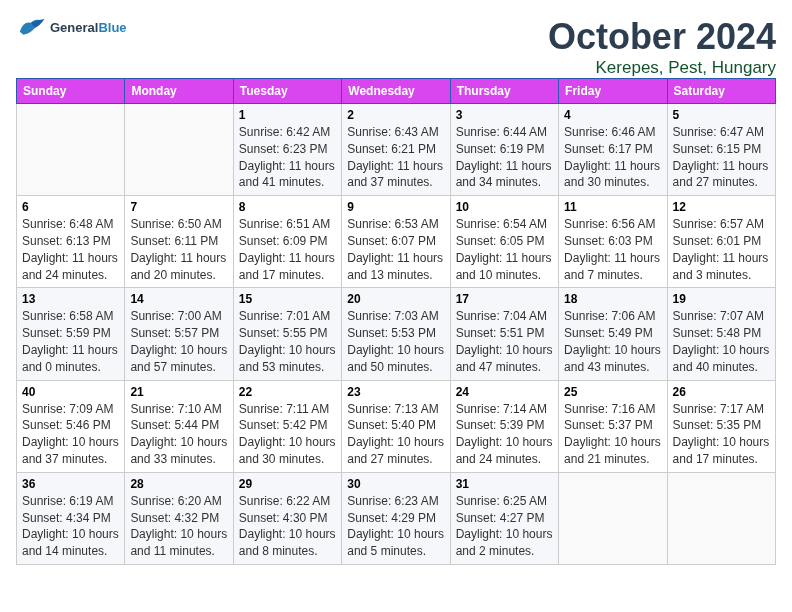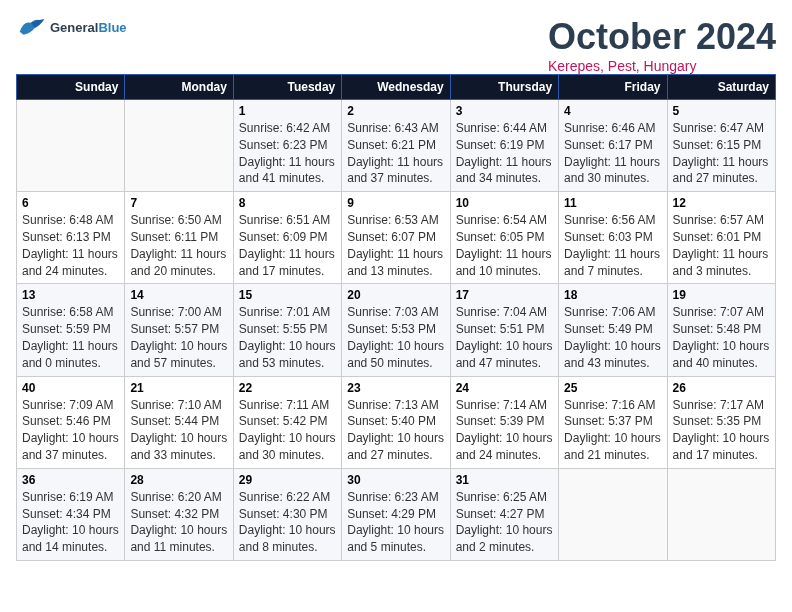--- a/index.html
+++ b/index.html
@@ -19,41 +19,41 @@
     .logo {
       display: flex;
       align-items: center;
       gap: 4px;
     }
     .logo-bird {
       width: 30px;
       height: 24px;
     }
     .title-section {
-      text-align: left;
+      text-align: right;
     }
     .month-title {
       font-size: 36px;
       font-weight: bold;
       color: #2c3e50;
     }
     .location {
-      font-size: 14px;
-      color: #be185d;
+      font-size: 17px;
+      color: #14532d;
     }
     table {
       width: 100%;
       border-collapse: collapse;
       font-size: 10.5px;
     }
     thead tr th {
-      background: #0f172a;
+      background: #d946ef;
       color: #fff;
       padding: 5px 6px;
-      text-align: right;
+      text-align: left;
       font-size: 12px;
       font-weight: bold;
       border: 1px solid #2a5aaf;
     }
     tbody tr td {
       border: 1px solid #ccc;
       padding: 4px 5px;
       vertical-align: top;
       width: 108px;
       min-height: 70px;

